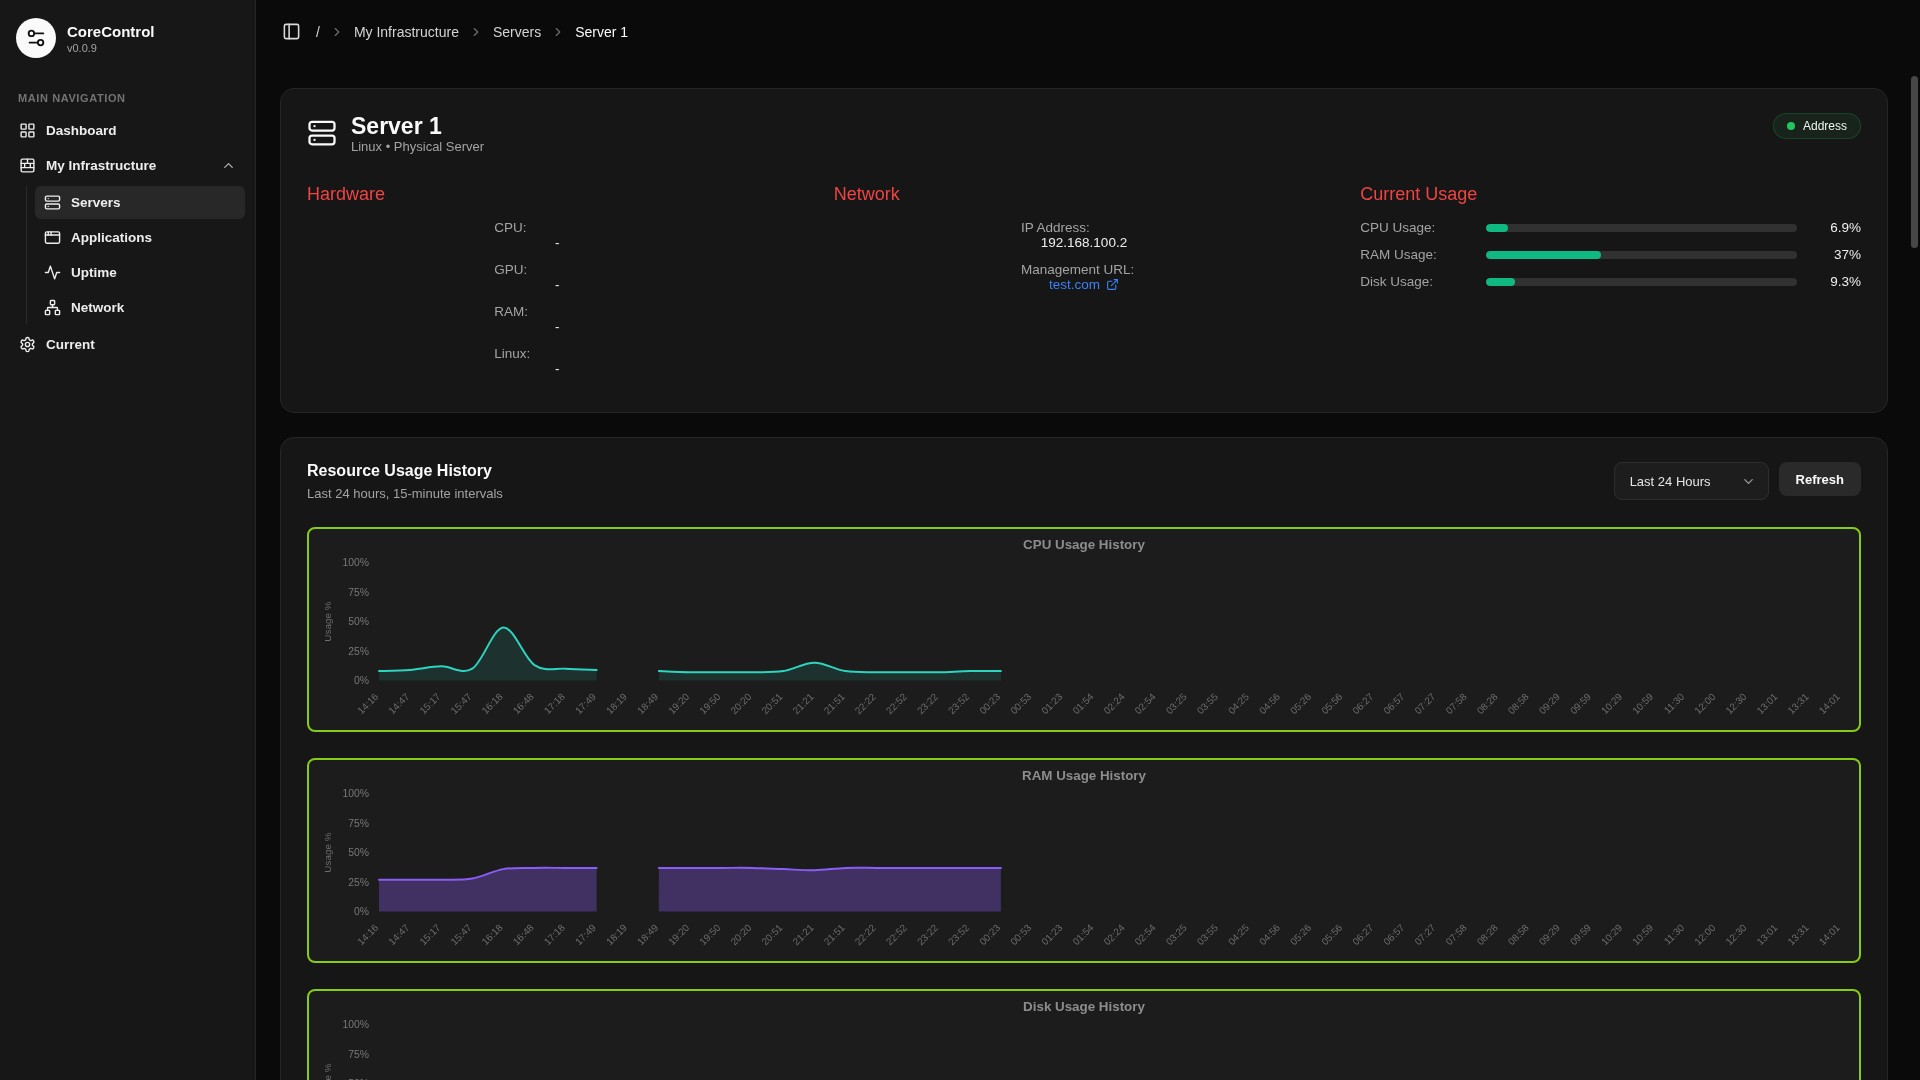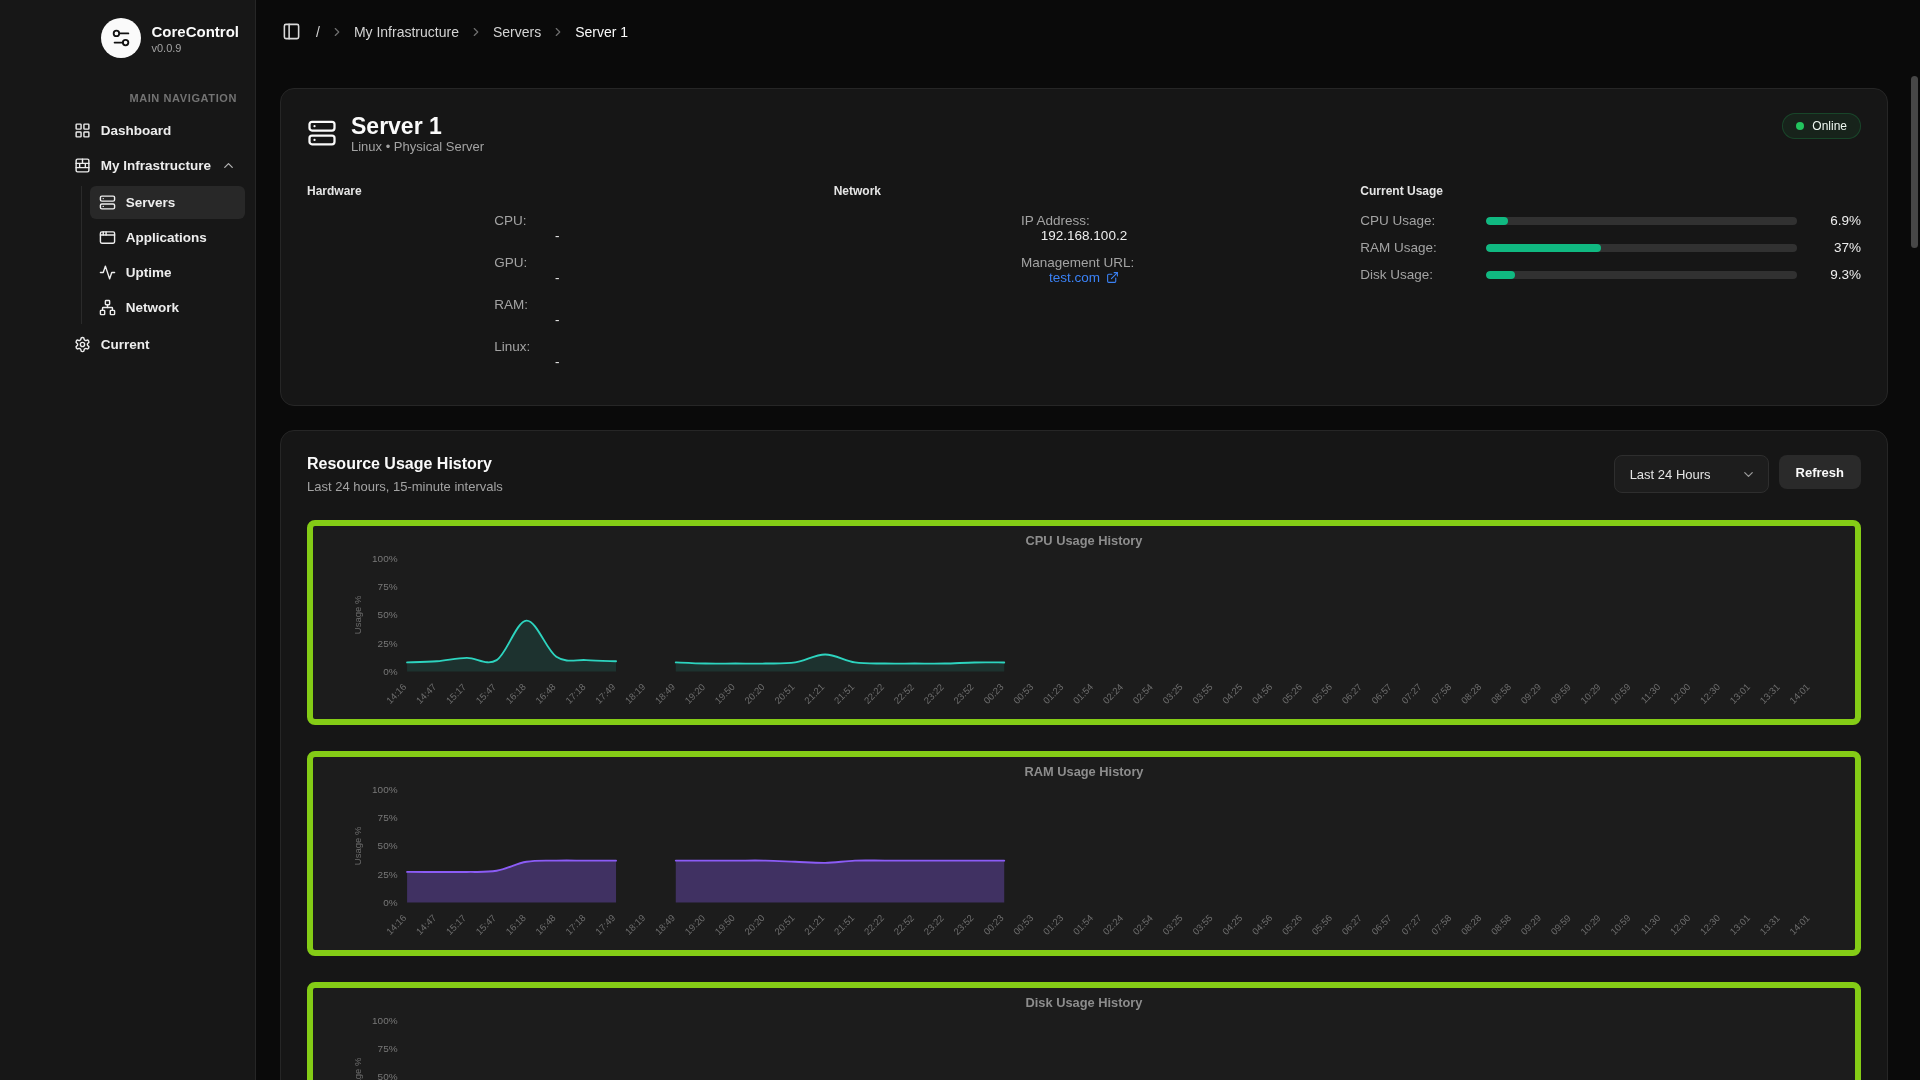--- a/index.html
+++ b/index.html
@@ -10,21 +10,20 @@
     position:relative;
   }
   .app { display:flex; height:100%; }
 
   
   .sidebar {
     width:256px; min-width:256px; background:#171717;
     border-right:1px solid #262626;
     display:flex; flex-direction:column;
     padding:12px 10px 16px;
-    align-items:flex-end;
   }
   .logo-row { display:flex; align-items:center; gap:11px; padding:6px 6px 10px; }
   .logo-circle {
     width:40px; height:40px; border-radius:50%;
     background:#fafafa; color:#111;
     display:flex; align-items:center; justify-content:center; flex:none;
   }
   .logo-circle svg { width:22px; height:22px; }
   .app-name { font-size:15px; font-weight:700; color:#fafafa; }
   .app-version { font-size:11px; color:#a3a3a3; margin-top:2px; }
@@ -84,21 +83,21 @@
   .server-title { font-size:23px; font-weight:700; color:#fafafa; line-height:1.15; }
   .server-sub { font-size:13px; color:#a3a3a3; }
   .badge {
     margin-left:auto; display:flex; align-items:center; gap:8px;
     background:rgba(34,197,94,.08); border:1px solid rgba(34,197,94,.22);
     border-radius:999px; padding:5px 13px; font-size:12px; color:#eef7f0;
   }
   .badge-dot { width:8px; height:8px; border-radius:50%; background:#22c55e; }
 
   .info-grid { display:grid; grid-template-columns:1fr 1fr 1fr; gap:26px; margin-top:30px; }
-  .info-heading { font-size:12px; font-weight:700; color:#e5e5e5; margin-bottom:15px; }
+  .info-heading { font-size:18px; font-weight:400; color:#ef4444; margin-bottom:15px; }
   .info-row { display:flex; align-items:center; font-size:13.5px; margin-bottom:12px;flex-direction:column; }
   .info-label { color:#a3a3a3; width:126px; min-width:126px; }
   .info-value { color:#ededed; }
   .link { color:#3b82f6; display:inline-flex; align-items:center; gap:6px; cursor:pointer; text-decoration:none; }
   .link svg { width:13px; height:13px; }
 
   .usage-row { display:flex; align-items:center; font-size:13.5px; margin-bottom:12px; }
   .usage-label { color:#a3a3a3; width:126px; min-width:126px; }
   .bar-track { flex:1; height:8px; background:#313131; border-radius:99px; overflow:hidden; margin-right:14px; }
   .bar-fill { height:100%; background:#10b981; border-radius:99px; }
@@ -117,21 +116,21 @@
   }
   .select-btn svg { width:15px; height:15px; color:#9a9a9a; }
   .refresh-btn {
     height:34px; padding:0 17px; background:#2a2a2a; border:none;
     border-radius:8px; color:#fafafa; font-size:13px; font-weight:700;
     cursor:pointer; font-family:inherit;
   }
 
   .charts { margin-top:26px; display:flex; flex-direction:column; gap:26px; }
   .chart-panel {
-    height:205px; background:#1c1c1c; border:6px solid #84cc16;
+    height:205px; background:#1c1c1c; border:2px solid #84cc16;
     border-radius:8px; position:relative; overflow:hidden;
   }
   .chart-panel svg { display:block; }
   .chart-panel text { font-family:"Liberation Sans","DejaVu Sans",sans-serif; }
 
   .scrollbar-thumb {
     position:absolute; right:2px; top:76px; width:7px; height:172px;
     background:#474747; border-radius:4px;
   }
 </style>
@@ -265,21 +264,21 @@
               <rect x="2" y="14" width="20" height="7" rx="2"></rect>
             <line x1="6" y1="6.5" x2="6.01" y2="6.5"></line>
               <line x1="6" y1="17.5" x2="6.01" y2="17.5"></line>
           </svg>
           <div>
             <div class="server-title">Server 1</div>
             <div class="server-sub">Linux • Physical Server</div>
           </div>
           <div class="badge">
             <span class="badge-dot"></span>
-            <span>Online</span>
+            <span>Address</span>
           </div>
         </div>
 
         <div class="info-grid">
 
           <div>
             <div class="info-heading">Hardware</div>
             <div class="info-row">
               <span class="info-label">CPU:</span>
               <span class="info-value">-</span>

